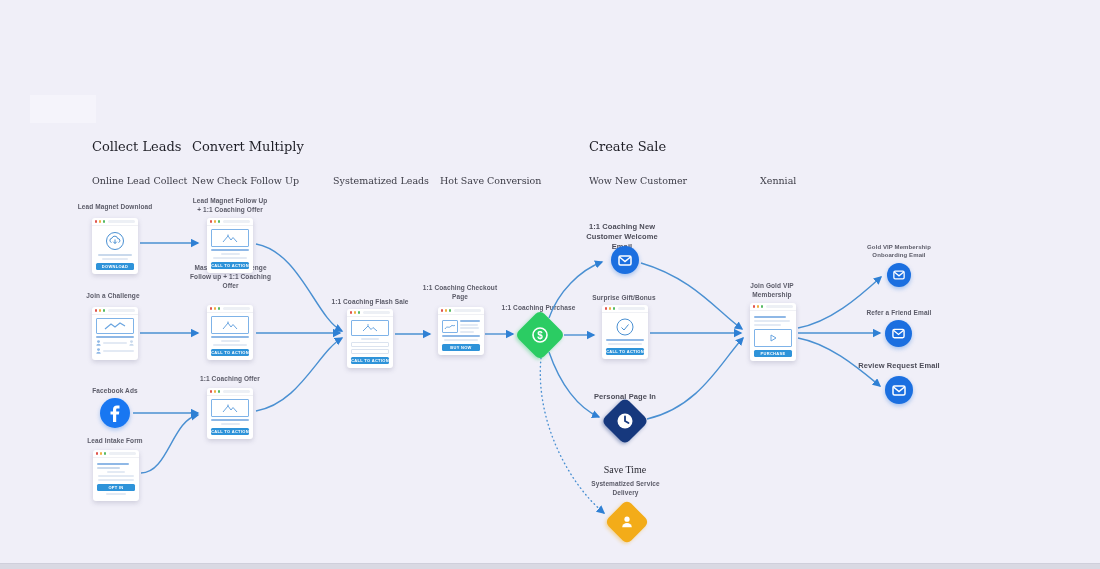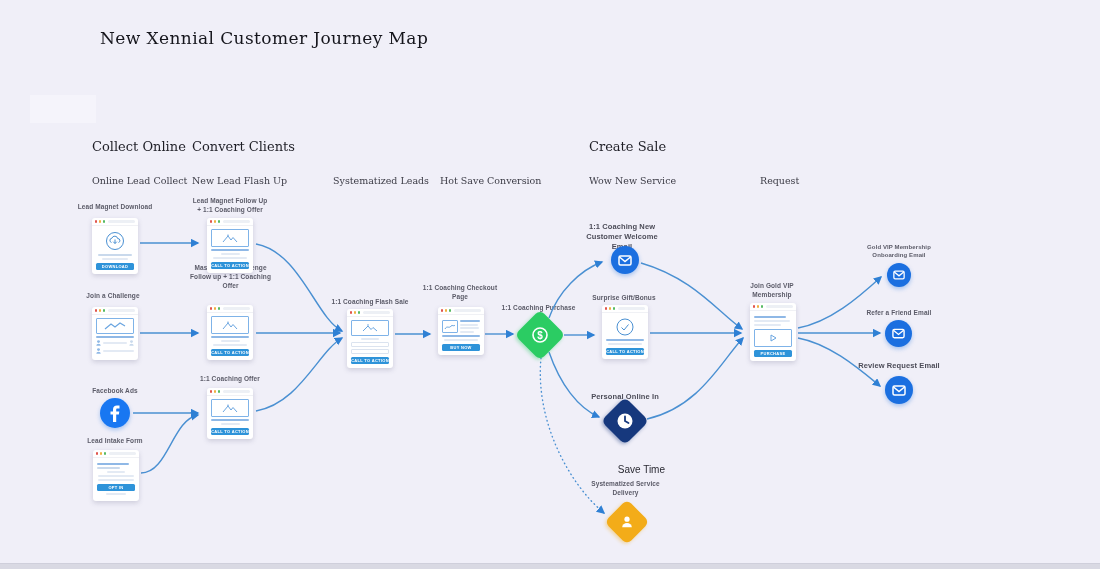--- a/index.html
+++ b/index.html
@@ -5,21 +5,21 @@
   html,body{margin:0;padding:0;}
   body{width:1100px;height:569px;overflow:hidden;background:#f0effa;font-family:"Liberation Sans",sans-serif;position:relative;}
   .canvas{position:absolute;inset:0;background:#f0eff8;}
   .patch{position:absolute;left:30px;top:95px;width:66px;height:28px;background:#f5f4fb;}
   .bottom-strip{position:absolute;left:0;bottom:0;width:1100px;height:5px;background:#d9d9e3;border-top:1px solid #cfcfdb;}
   .title{position:absolute;left:100px;top:28px;font-family:"DejaVu Serif","Liberation Serif",serif;font-size:17px;color:#15151c;letter-spacing:.4px;}
   .sec{position:absolute;top:139px;font-family:"DejaVu Serif","Liberation Serif",serif;font-size:13px;color:#1e1e26;}
   .stage{position:absolute;top:175px;font-family:"DejaVu Serif","Liberation Serif",serif;font-size:9.5px;color:#3c3c46;}
   .nlabel{position:absolute;text-align:center;font-size:6.5px;font-weight:bold;color:#5b5b68;line-height:1.35;letter-spacing:.1px;}
   .nlabel.big{font-size:7.5px;color:#4c4c58;}
-  .serif-label{position:absolute;text-align:right;font-family:Liberation Sans, sans-serif;font-size:10px;color:#2a2a33;}
+  .serif-label{position:absolute;text-align:center;font-family:Liberation Serif, serif;font-size:10px;color:#2a2a33;}
   svg.arrows{position:absolute;left:0;top:0;z-index:1;}
   .ar{fill:none;stroke:#4a90d2;stroke-width:1.4;marker-end:url(#ah);}
   .ar.dotted{stroke-dasharray:.6 3.6;stroke-linecap:round;}
   .node{position:absolute;z-index:2;}
   .bw{width:46px;background:#fff;border-radius:3px;box-shadow:0 2px 5px rgba(80,80,120,.22);overflow:hidden;}
   .bw-bar{height:7px;display:flex;align-items:center;gap:1.5px;padding:0 3px;border-bottom:1px solid #f0f1f5;}
   .d{width:2.4px;height:2.4px;border-radius:50%;display:inline-block;}
   .d.r{background:#e0554d}.d.y{background:#efb041}.d.g{background:#57bb63}
   .pill{flex:1;height:2.8px;background:#edf0f5;border-radius:2px;margin-left:1.5px;}
   .bw-body{padding:3px 4px 4px;}
@@ -35,32 +35,31 @@
   .diamond .ic{position:relative;z-index:1;display:flex;align-items:center;justify-content:center;}
   .row{display:flex;align-items:center;gap:2px;margin:2px 0;}
   .col{flex:1;}
 </style>
 </head>
 <body>
 
 <div class="canvas">
   <div class="patch"></div>
 
-  <div class="title">New Xennial Customer Journey Map</div>
-
-  <div class="sec" style="left:92px">Collect Online</div>
-  <div class="sec" style="left:192px">Convert Clients</div>
+
+  <div class="sec" style="left:92px">Collect Leads</div>
+  <div class="sec" style="left:192px">Convert Multiply</div>
   <div class="sec" style="left:589px">Create Sale</div>
 
   <div class="stage" style="left:92px">Online Lead Collect</div>
-  <div class="stage" style="left:192px">New Lead Flash Up</div>
+  <div class="stage" style="left:192px">New Check Follow Up</div>
   <div class="stage" style="left:333px">Systematized Leads</div>
   <div class="stage" style="left:440px">Hot Save Conversion</div>
-  <div class="stage" style="left:589px">Wow New Service</div>
-  <div class="stage" style="left:760px">Request</div>
+  <div class="stage" style="left:589px">Wow New Customer</div>
+  <div class="stage" style="left:760px">Xennial</div>
 
   <svg class="arrows" width="1100" height="569">
     <defs>
       <marker id="ah" markerWidth="7" markerHeight="7" refX="5" refY="3" orient="auto">
         <path d="M0,0L6,3L0,6Z" fill="#2f80d4"></path>
       </marker>
     </defs>
     <path class="ar" d="M140,243 H198"></path>
     <path class="ar" d="M140,333 H198"></path>
     <path class="ar" d="M133,413 H198"></path>
@@ -87,21 +86,21 @@
   <div class="nlabel" style="left:73px;top:292px;width:80px">Join a Challenge</div>
   <div class="nlabel" style="left:188px;top:264px;width:85px">Masterclass/Challenge Follow up + 1:1 Coaching Offer</div>
   <div class="nlabel" style="left:75px;top:387px;width:80px">Facebook Ads</div>
   <div class="nlabel" style="left:75px;top:437px;width:80px">Lead Intake Form</div>
   <div class="nlabel" style="left:190px;top:375px;width:80px">1:1 Coaching Offer</div>
   <div class="nlabel" style="left:325px;top:298px;width:90px">1:1 Coaching Flash Sale</div>
   <div class="nlabel" style="left:420px;top:284px;width:80px">1:1 Coaching Checkout Page</div>
   <div class="nlabel" style="left:496px;top:304px;width:85px">1:1 Coaching Purchase</div>
   <div class="nlabel big" style="left:577px;top:222px;width:90px">1:1 Coaching New Customer Welcome Email</div>
   <div class="nlabel" style="left:584px;top:294px;width:80px">Surprise Gift/Bonus</div>
-  <div class="nlabel big" style="left:585px;top:392px;width:80px">Personal Online In</div>
+  <div class="nlabel big" style="left:585px;top:392px;width:80px">Personal Page In</div>
   <div class="serif-label" style="left:585px;top:464px;width:80px">Save Time</div>
   <div class="nlabel" style="left:583px;top:480px;width:85px">Systematized Service Delivery</div>
   <div class="nlabel" style="left:732px;top:282px;width:80px">Join Gold VIP Membership</div>
   <div class="nlabel" style="left:855px;top:243px;width:88px;font-size:6px">Gold VIP Membership Onboarding Email</div>
   <div class="nlabel" style="left:855px;top:309px;width:88px">Refer a Friend Email</div>
   <div class="nlabel big" style="left:852px;top:361px;width:94px">Review Request Email</div>
 
   <div class="node" style="left:92px;top:218px">
     <div class="bw">
       <div class="bw-bar">

